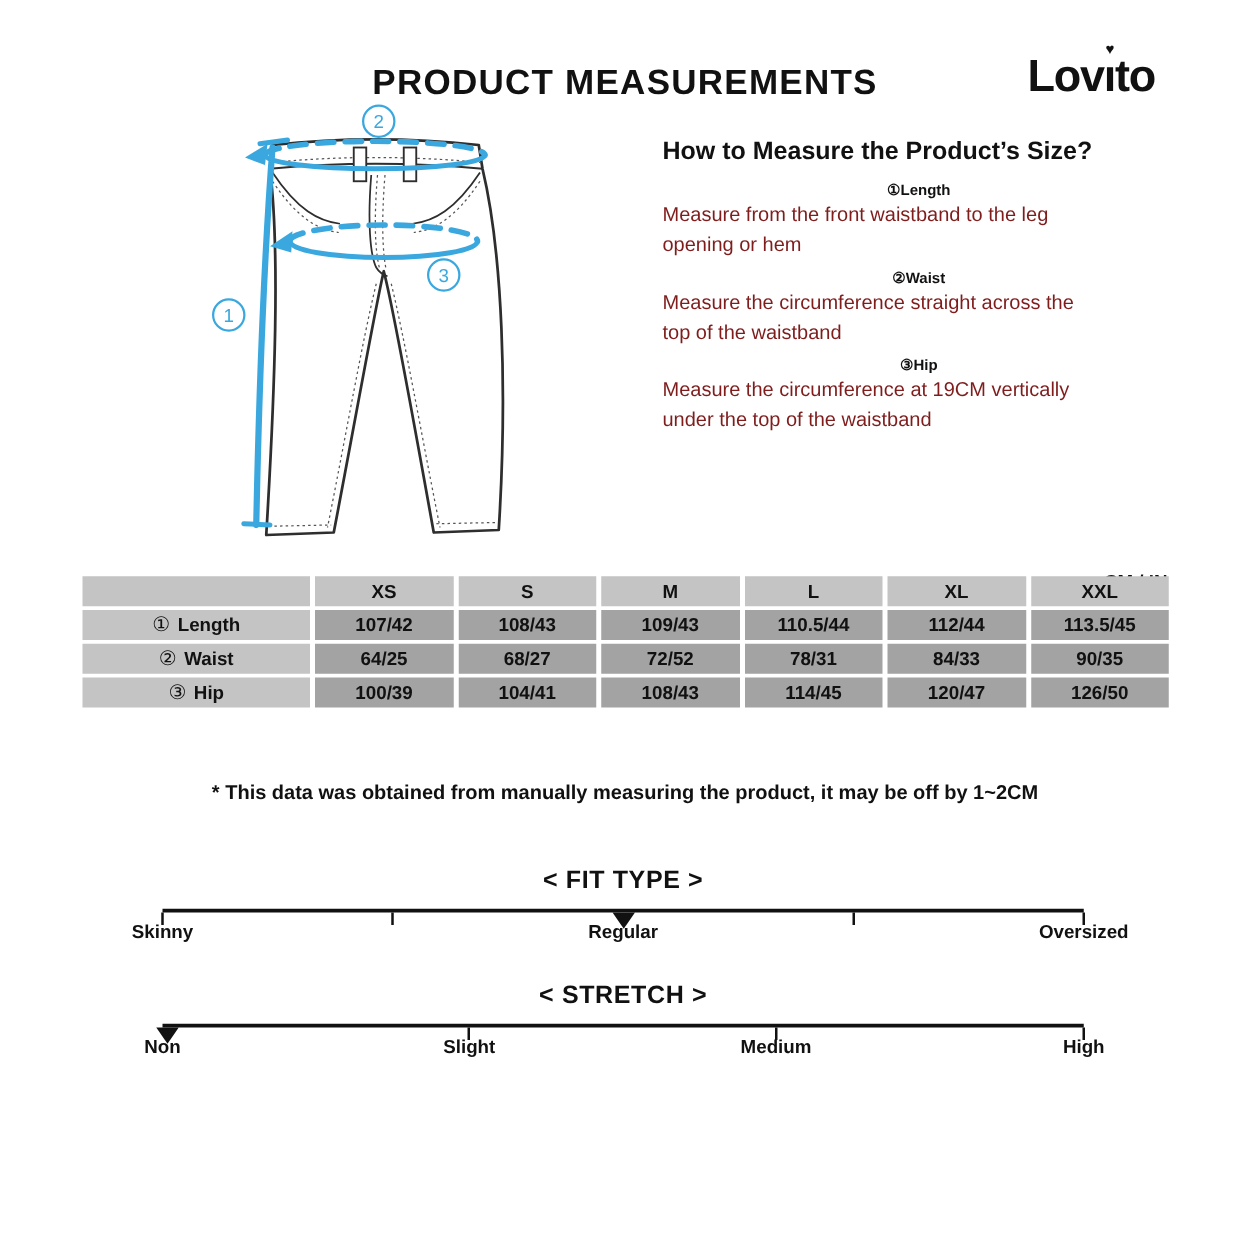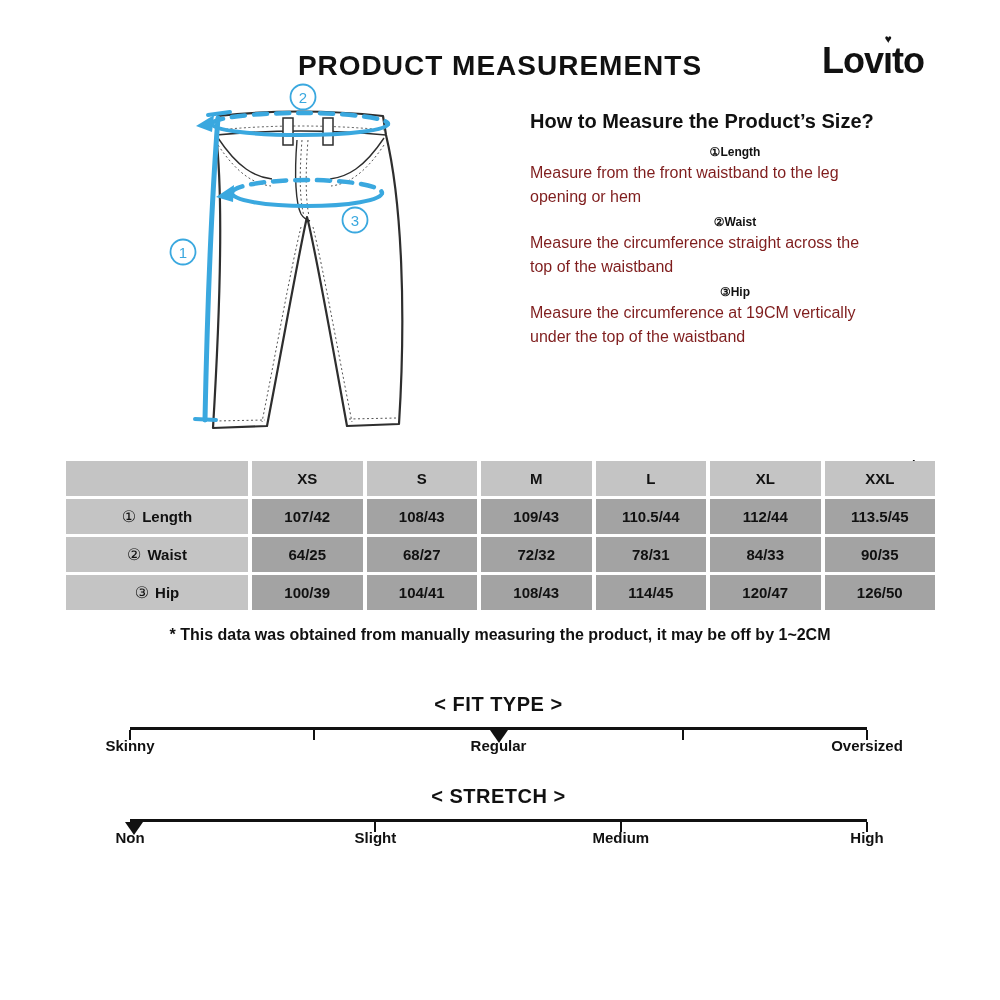--- a/index.html
+++ b/index.html
@@ -19,21 +19,21 @@
   
   .howto{position:absolute;left:530px;top:110px;width:410px;}
   .howto h2{margin:0 0 12px 0;font-size:20px;font-weight:700;}
   .howto .item-name{font-size:12px;font-weight:700;margin-top:6px;text-align:center;}
   .howto .item-desc{font-size:16px;color:#7f1d1d;line-height:24px;width:355px;margin:2px 0 2px 0;}
 
   
   .unit-label{position:absolute;right:66px;top:457px;font-size:15px;font-weight:700;}
   .size-table{position:absolute;left:66px;top:461px;width:869px;display:grid;
     grid-template-columns:182px repeat(6,1fr);gap:3px 4px;font-size:15px;font-weight:700;}
-  .size-table .cell{display:flex;align-items:center;justify-content:center;height:35px;}
+  .size-table .cell{display:flex;align-items:center;justify-content:center;height:24px;}
   .size-table .head,.size-table .label{background:#c4c4c4;}
   .size-table .val{background:#a3a3a3;}
   .row-num{font-weight:400;margin-right:6px;font-size:16px;}
 
   
   .footnote{position:absolute;left:0;right:0;top:626px;text-align:center;
     font-size:16px;font-weight:700;}
 
   
   .scale{position:absolute;left:130px;width:737px;height:80px;}
@@ -140,21 +140,21 @@
     <div class="cell val">110.5/44</div>
     <div class="cell val">112/44</div>
     <div class="cell val">113.5/45</div>
 
     <div class="cell label">
         <span class="row-num">②</span>
         <span>Waist</span>
       </div>
     <div class="cell val">64/25</div>
     <div class="cell val">68/27</div>
-    <div class="cell val">72/32</div>
+    <div class="cell val">72/52</div>
     <div class="cell val">78/31</div>
     <div class="cell val">84/33</div>
     <div class="cell val">90/35</div>
 
     <div class="cell label">
         <span class="row-num">③</span>
         <span>Hip</span>
       </div>
     <div class="cell val">100/39</div>
     <div class="cell val">104/41</div>

